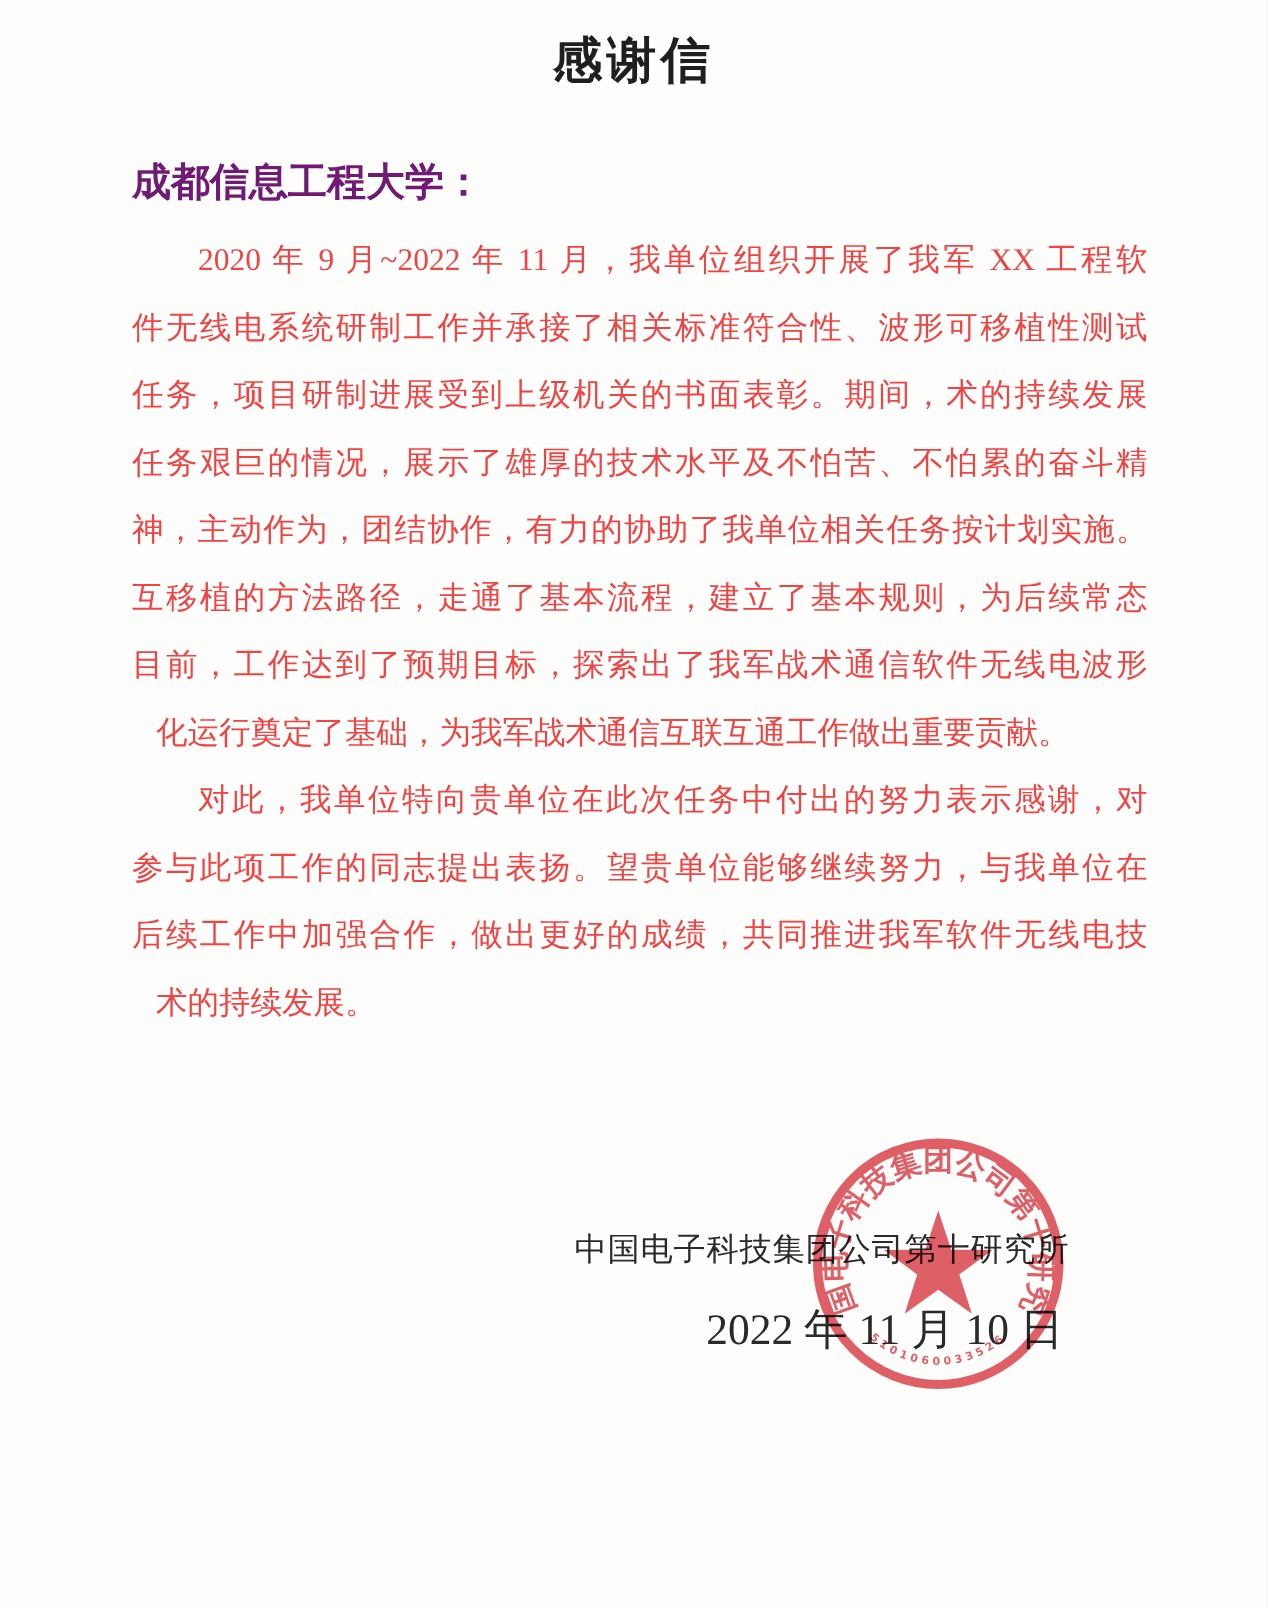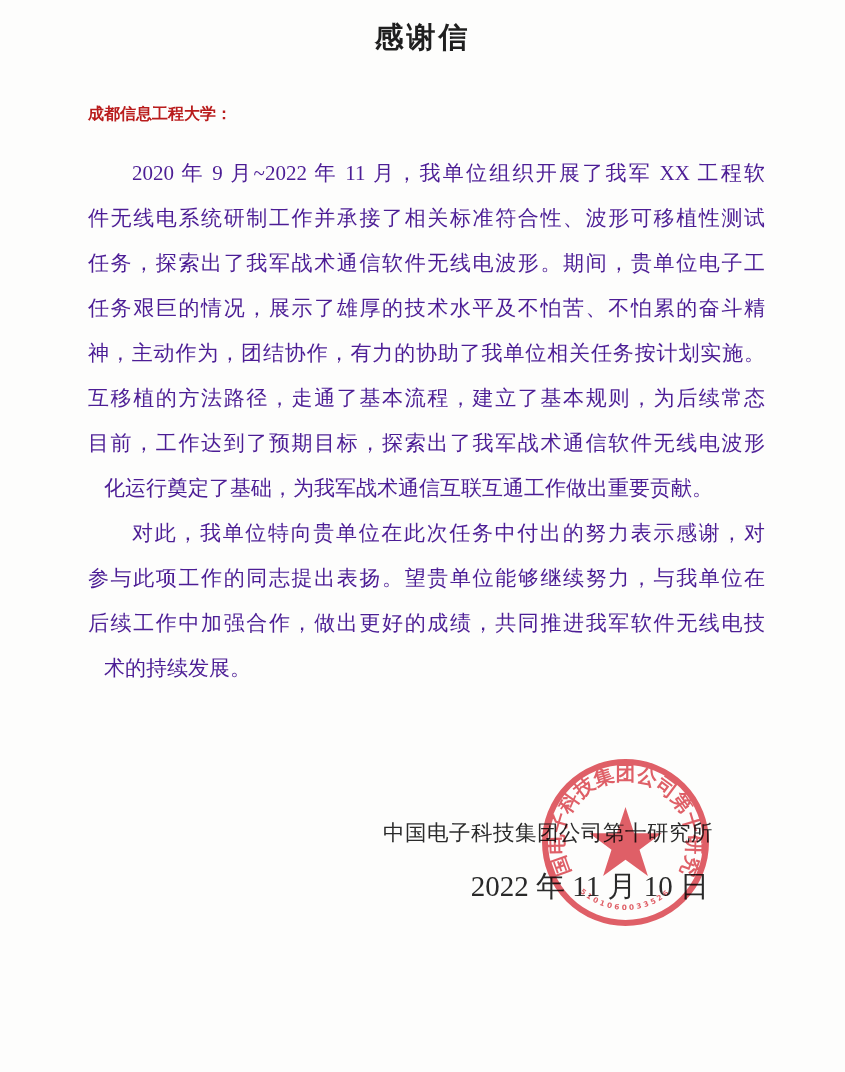--- a/index.html
+++ b/index.html
@@ -15,41 +15,41 @@
     color: #272727;
   }
   .title {
     position: absolute;
     top: 18px;
     left: 0;
     width: 100%;
     text-align: center;
     font-family: "Liberation Sans", "DejaVu Sans", sans-serif;
     font-weight: bold;
-    font-size: 29px;
+    font-size: 33px;
     letter-spacing: 3px;
     color: #1f1f1f;
   }
   .addressee {
     position: absolute;
     top: 104px;
     left: 88px;
     font-family: Liberation Sans, sans-serif;
     font-weight: bold;
-    font-size: 16px;
-    color: #b91c1c;
+    font-size: 26px;
+    color: #701a75;
   }
   .body-text {
     position: absolute;
     top: 151px;
     left: 88px;
     width: 677px;
     font-size: 21px;
     line-height: 45px;
-    color: #4c1d95;
+    color: #ef4444;
   }
   .line {
     text-align: justify;
     text-align-last: justify;
     height: 45px;
   }
   .line.para-end {
     text-align-last: left;
     margin-left: 16px;
   }
@@ -99,21 +99,21 @@
 
 <div class="page">
 
   <div class="title">感谢信</div>
 
   <div class="addressee">成都信息工程大学：</div>
 
   <div class="body-text">
     <div class="line indent">2020 年 9 月~2022 年 11 月，我单位组织开展了我军 XX 工程软</div>
     <div class="line">件无线电系统研制工作并承接了相关标准符合性、波形可移植性测试</div>
-    <div class="line">任务，探索出了我军战术通信软件无线电波形。期间，贵单位电子工</div>
+    <div class="line">任务，项目研制进展受到上级机关的书面表彰。期间，术的持续发展</div>
     <div class="line">任务艰巨的情况，展示了雄厚的技术水平及不怕苦、不怕累的奋斗精</div>
     <div class="line">神，主动作为，团结协作，有力的协助了我单位相关任务按计划实施。</div>
     <div class="line">互移植的方法路径，走通了基本流程，建立了基本规则，为后续常态</div>
     <div class="line">目前，工作达到了预期目标，探索出了我军战术通信软件无线电波形</div>
     <div class="line para-end">化运行奠定了基础，为我军战术通信互联互通工作做出重要贡献。</div>
     <div class="line indent">对此，我单位特向贵单位在此次任务中付出的努力表示感谢，对</div>
     <div class="line">参与此项工作的同志提出表扬。望贵单位能够继续努力，与我单位在</div>
     <div class="line">后续工作中加强合作，做出更好的成绩，共同推进我军软件无线电技</div>
     <div class="line para-end">术的持续发展。</div>
   </div>

